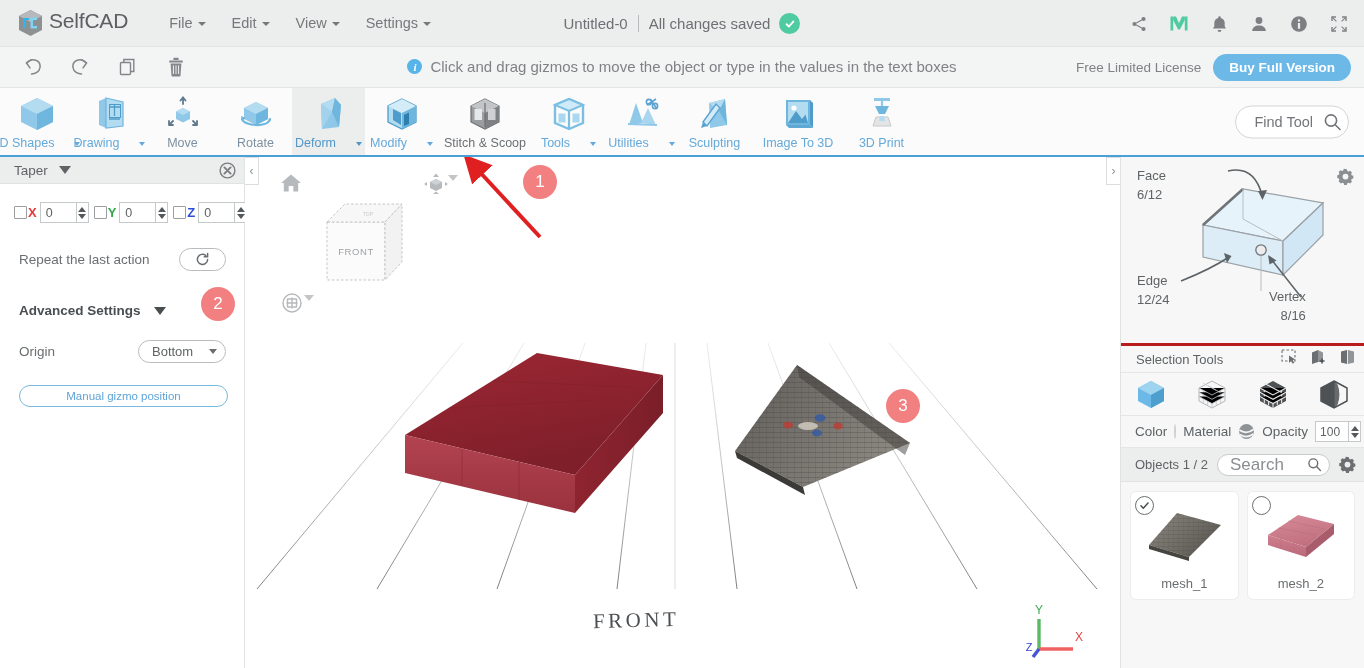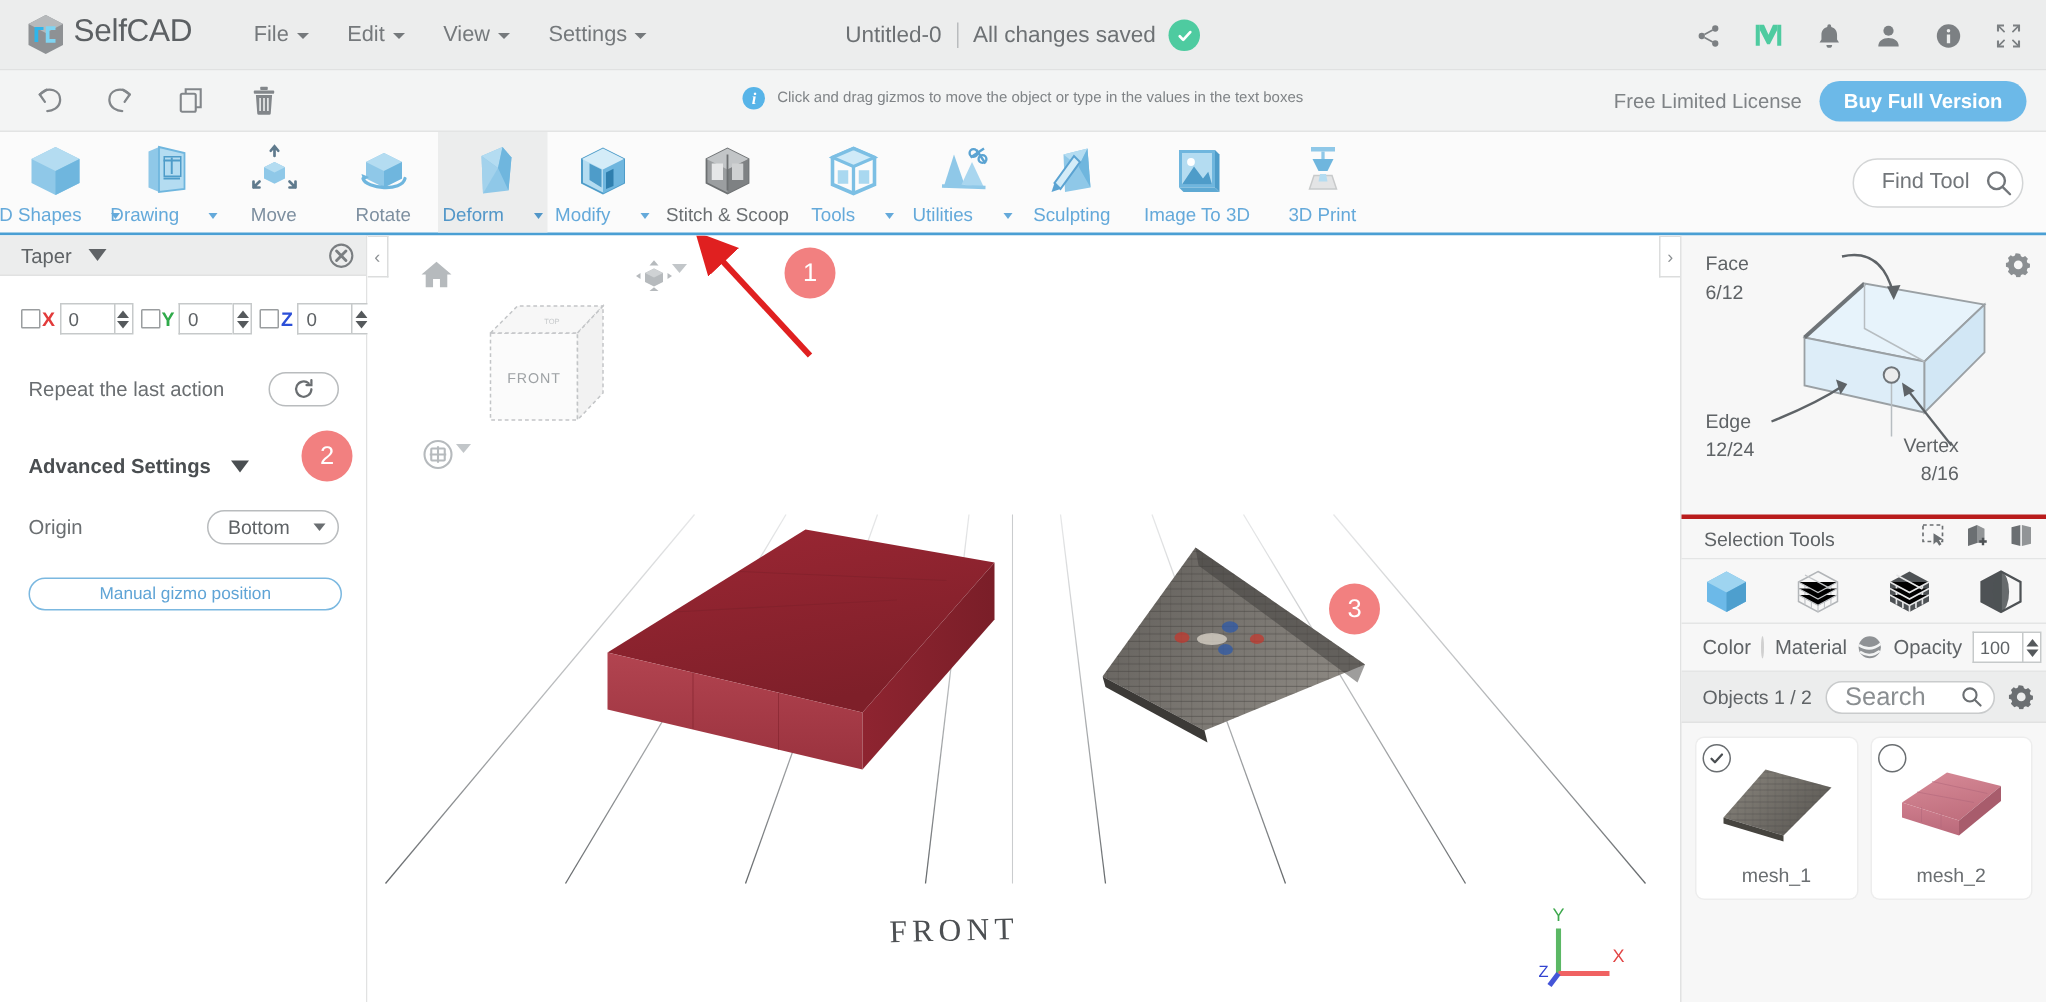--- a/index.html
+++ b/index.html
@@ -73,21 +73,21 @@
     position: absolute; left: 0; right: 0; top: 11px;
     display: flex; align-items: center; justify-content: center;
     gap: 8px; pointer-events: none;
   }
   .hint-i {
     width: 15px; height: 15px; border-radius: 50%; background: #57b4e8;
     color: #fff; font-size: 11px; font-style: italic; font-weight: bold;
     display: flex; align-items: center; justify-content: center;
     font-family: "Liberation Serif", serif;
   }
-  .hint-text { font-size: 10px; color: #7f8386; }
+  .hint-text { font-size: 15px; color: #7f8386; }
   .license-wrap {
     position: absolute; right: 13px; top: 0; height: 41px;
     display: flex; align-items: center; gap: 12px;
   }
   .license-text { font-size: 13.5px; color: #7f8386; }
   .buy-btn {
     background: #6cb9e8; color: #fff; font-size: 13.5px; font-weight: bold;
     border-radius: 15px; padding: 6px 16px; cursor: pointer; border: none;
     font-family: "Liberation Sans", sans-serif;
   }

